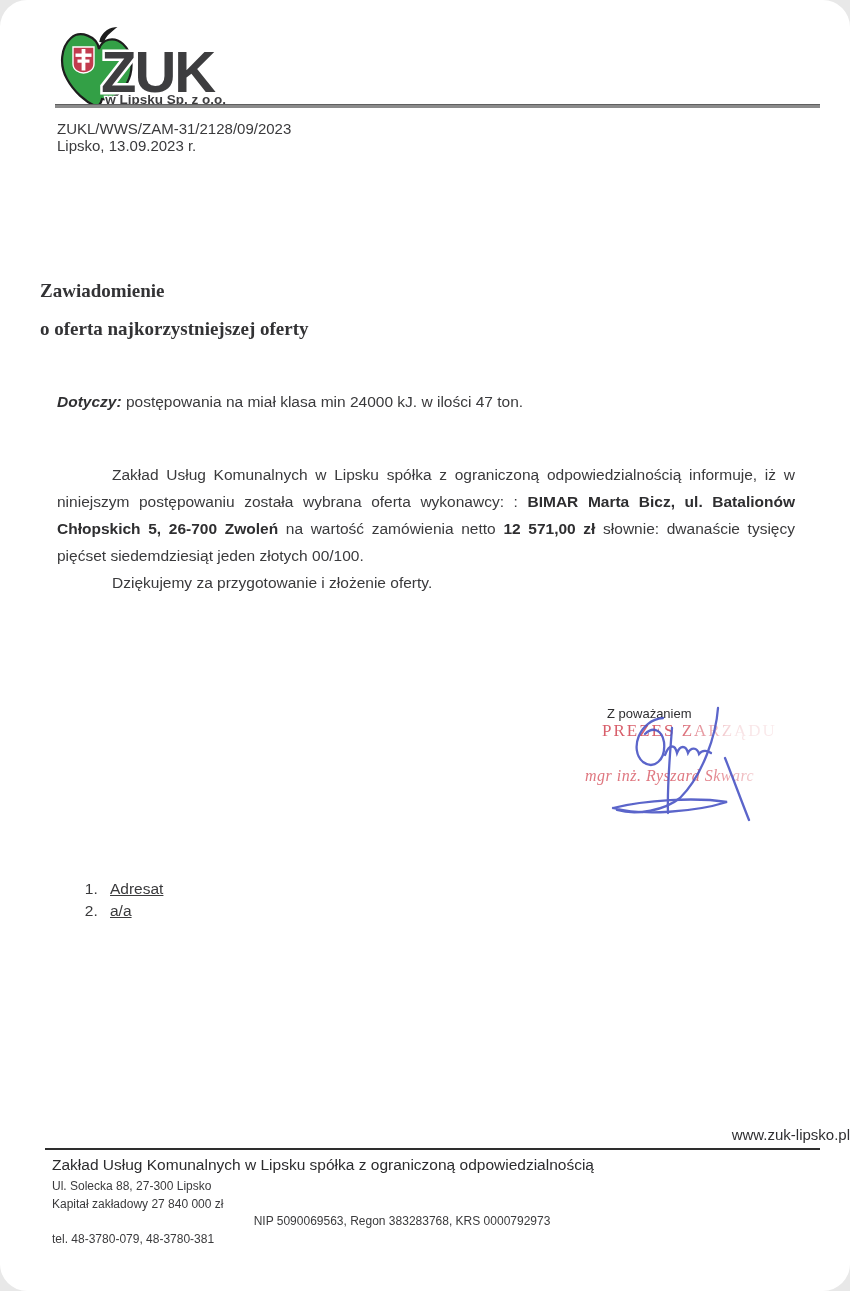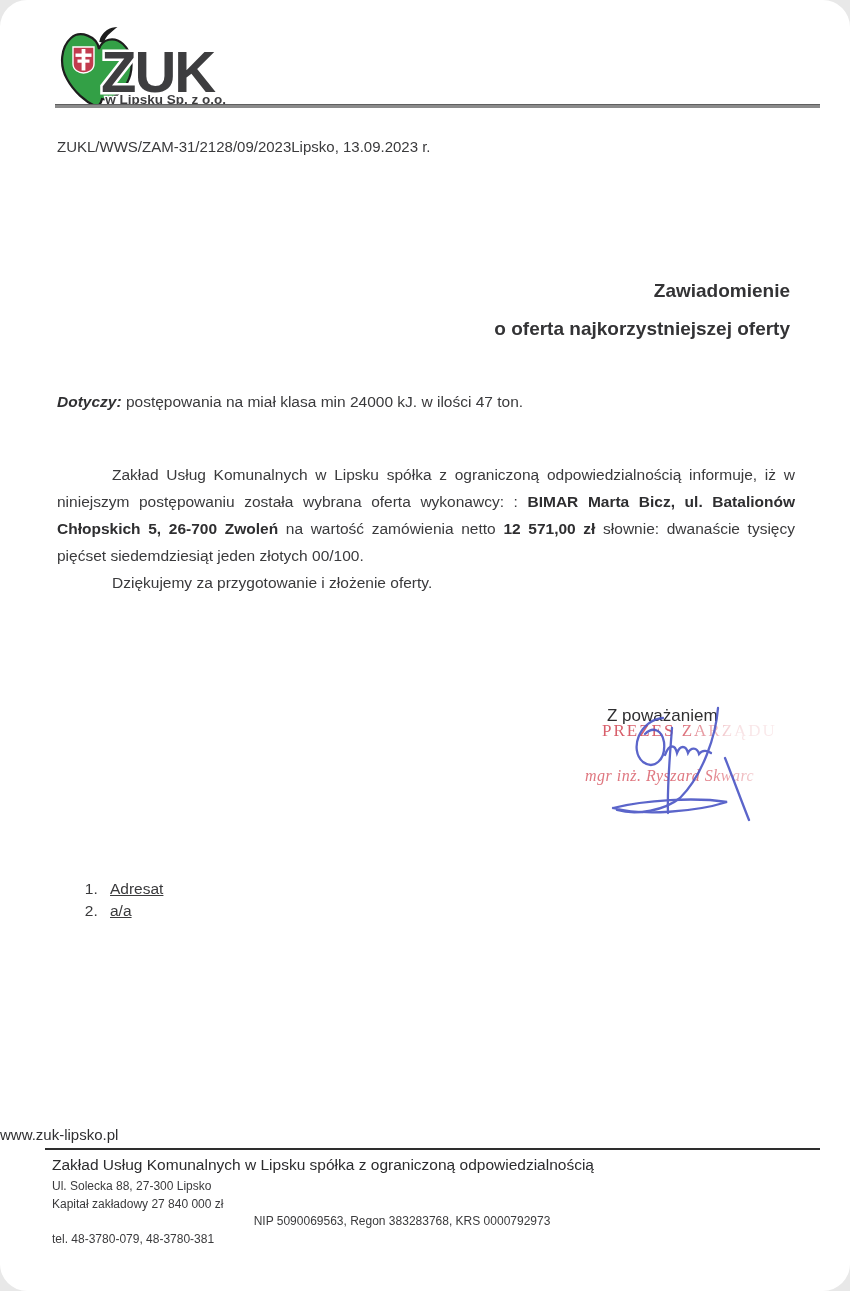--- a/index.html
+++ b/index.html
@@ -13,49 +13,50 @@
     overflow:hidden;
     border-radius:27px;
   }
   
   .logo{position:absolute;left:58px;top:26px;width:178px;height:82px;}
   .rule-top{
     position:absolute;left:55px;top:104px;width:765px;height:3px;
     background:#8b8b8b;border-top:1px solid #5f5f5f;
   }
   .ref-row{
-    position:absolute;left:57px;top:138px;width:738px;
-    display:flex;justify-content:flex-start;
-    font-size:15px;color:#3a3a3c;
+    position:absolute;left:57px;top:120px;width:738px;
+    display:flex;justify-content:flex-end;
+    font-size:15px;color:#3a3a3c;flex-direction:column;
   }
   
   .title{
     position:absolute;left:40px;top:272px;width:750px;
-    text-align:right;font-weight:bold;font-size:19px;color:#333335;
+    text-align:left;font-weight:bold;font-size:19px;color:#333335;
     line-height:38px;
+    font-family:Liberation Serif, serif;
   }
   
   .subject{
     position:absolute;left:57px;top:393px;width:738px;
     font-size:15.5px;
   }
   .subject b{color:#303032;font-style:italic;}
   
   .body-text{
     position:absolute;left:57px;top:461px;width:738px;
     font-size:15.5px;line-height:27px;text-align:justify;
   }
   .body-text p{margin:0;text-indent:55px;}
   .body-text p.main{text-indent:55px;}
   .body-text b{color:#2e2e30;}
   .thanks{margin-top:0;}
   
   .closing{
     position:absolute;left:607px;top:706px;
-    font-size:17px;color:#2f2f31;
+    font-size:13px;color:#2f2f31;
   }
   .stamp-title{
     position:absolute;left:602px;top:721px;
     font-family:"Liberation Serif", serif;
     font-size:17px;letter-spacing:2px;color:#d85f6b;
     -webkit-mask-image:linear-gradient(to right,#000 42%,rgba(0,0,0,0.18) 75%,rgba(0,0,0,0.12));
     mask-image:linear-gradient(to right,#000 42%,rgba(0,0,0,0.18) 75%,rgba(0,0,0,0.12));
     white-space:nowrap;
   }
   .stamp-name{
@@ -69,21 +70,21 @@
   .signature-svg{position:absolute;left:575px;top:700px;}
   
   .recipients{
     position:absolute;left:57px;top:872px;width:300px;font-size:15.5px;
   }
   .recipients ol{margin:8px 0 0 0;padding-left:45px;text-decoration:underline;}
   .recipients li{margin-bottom:4px;padding-left:8px;}
   
   .website{
     position:absolute;left:0;top:1126px;width:850px;
-    text-align:left;font-size:15px;color:#2f2f31;
+    text-align:right;font-size:15px;color:#2f2f31;
   }
   .rule-bottom{
     position:absolute;left:45px;top:1148px;width:775px;height:2px;background:#2e2e2e;
   }
   .footer-company{
     position:absolute;left:52px;top:1156px;width:760px;
     font-size:15.5px;color:#2c2c2e;
   }
   .footer-small{
     position:absolute;left:52px;width:700px;

